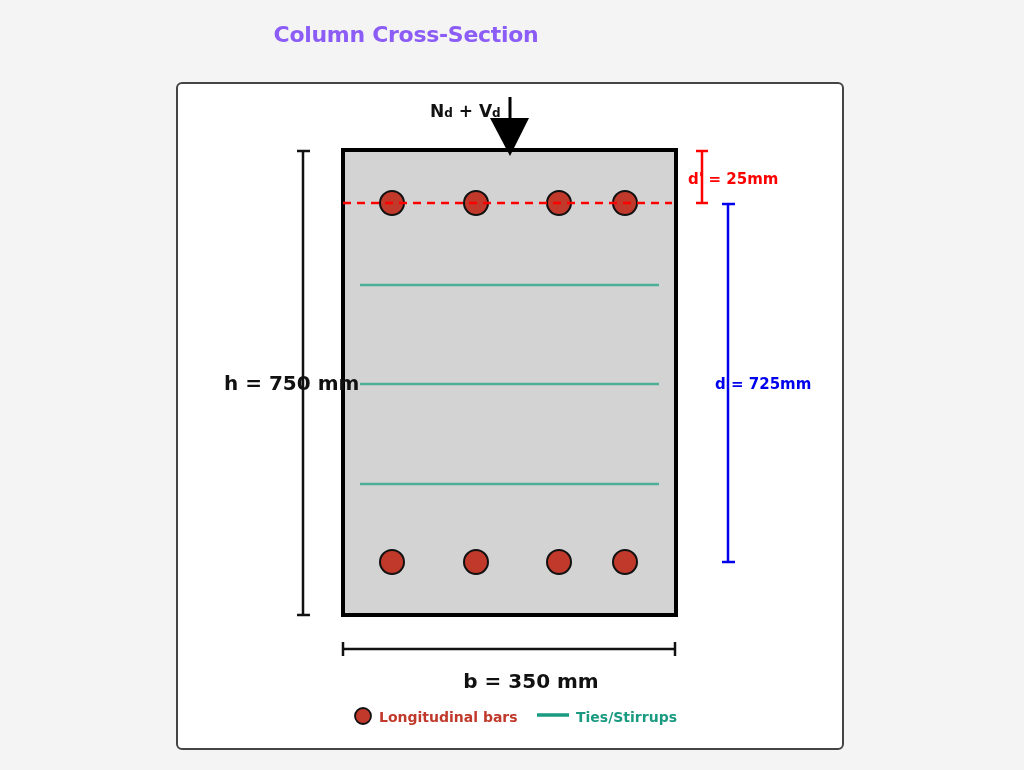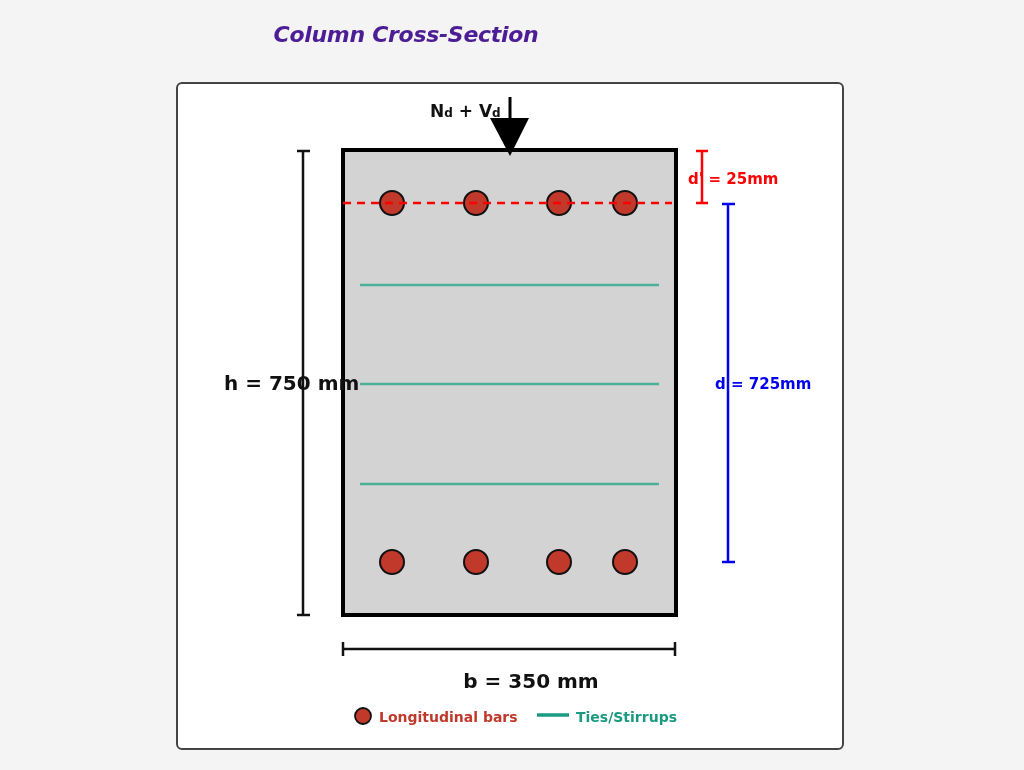--- a/index.html
+++ b/index.html
@@ -2,21 +2,21 @@
 <html><head>
 <meta charset="utf-8">
 <style>
   html, body { margin:0; padding:0; }
   body {
     width:1024px; height:770px; background:#f4f4f4; position:relative; overflow:hidden;
     font-family:"DejaVu Sans", "Liberation Sans", sans-serif;
   }
   .title {
     position:absolute; left:0; top:22px; width:812px; text-align:center;
-    font-size:22px; font-weight:bold; color:#4c1d95; letter-spacing:-0.3px;font-style:italic;
+    font-size:22px; font-weight:bold; color:#8b5cf6; letter-spacing:-0.3px;
   }
   .card {
     position:absolute; left:176px; top:82px; width:664px; height:664px;
     background:#ffffff; border:2px solid #444; border-radius:6px;
   }
   svg.diagram { position:absolute; left:0; top:0; }
   .lbl { font-family:"DejaVu Sans", "Liberation Sans", sans-serif; font-weight:bold; }
 </style>
 </head>
 <body>

